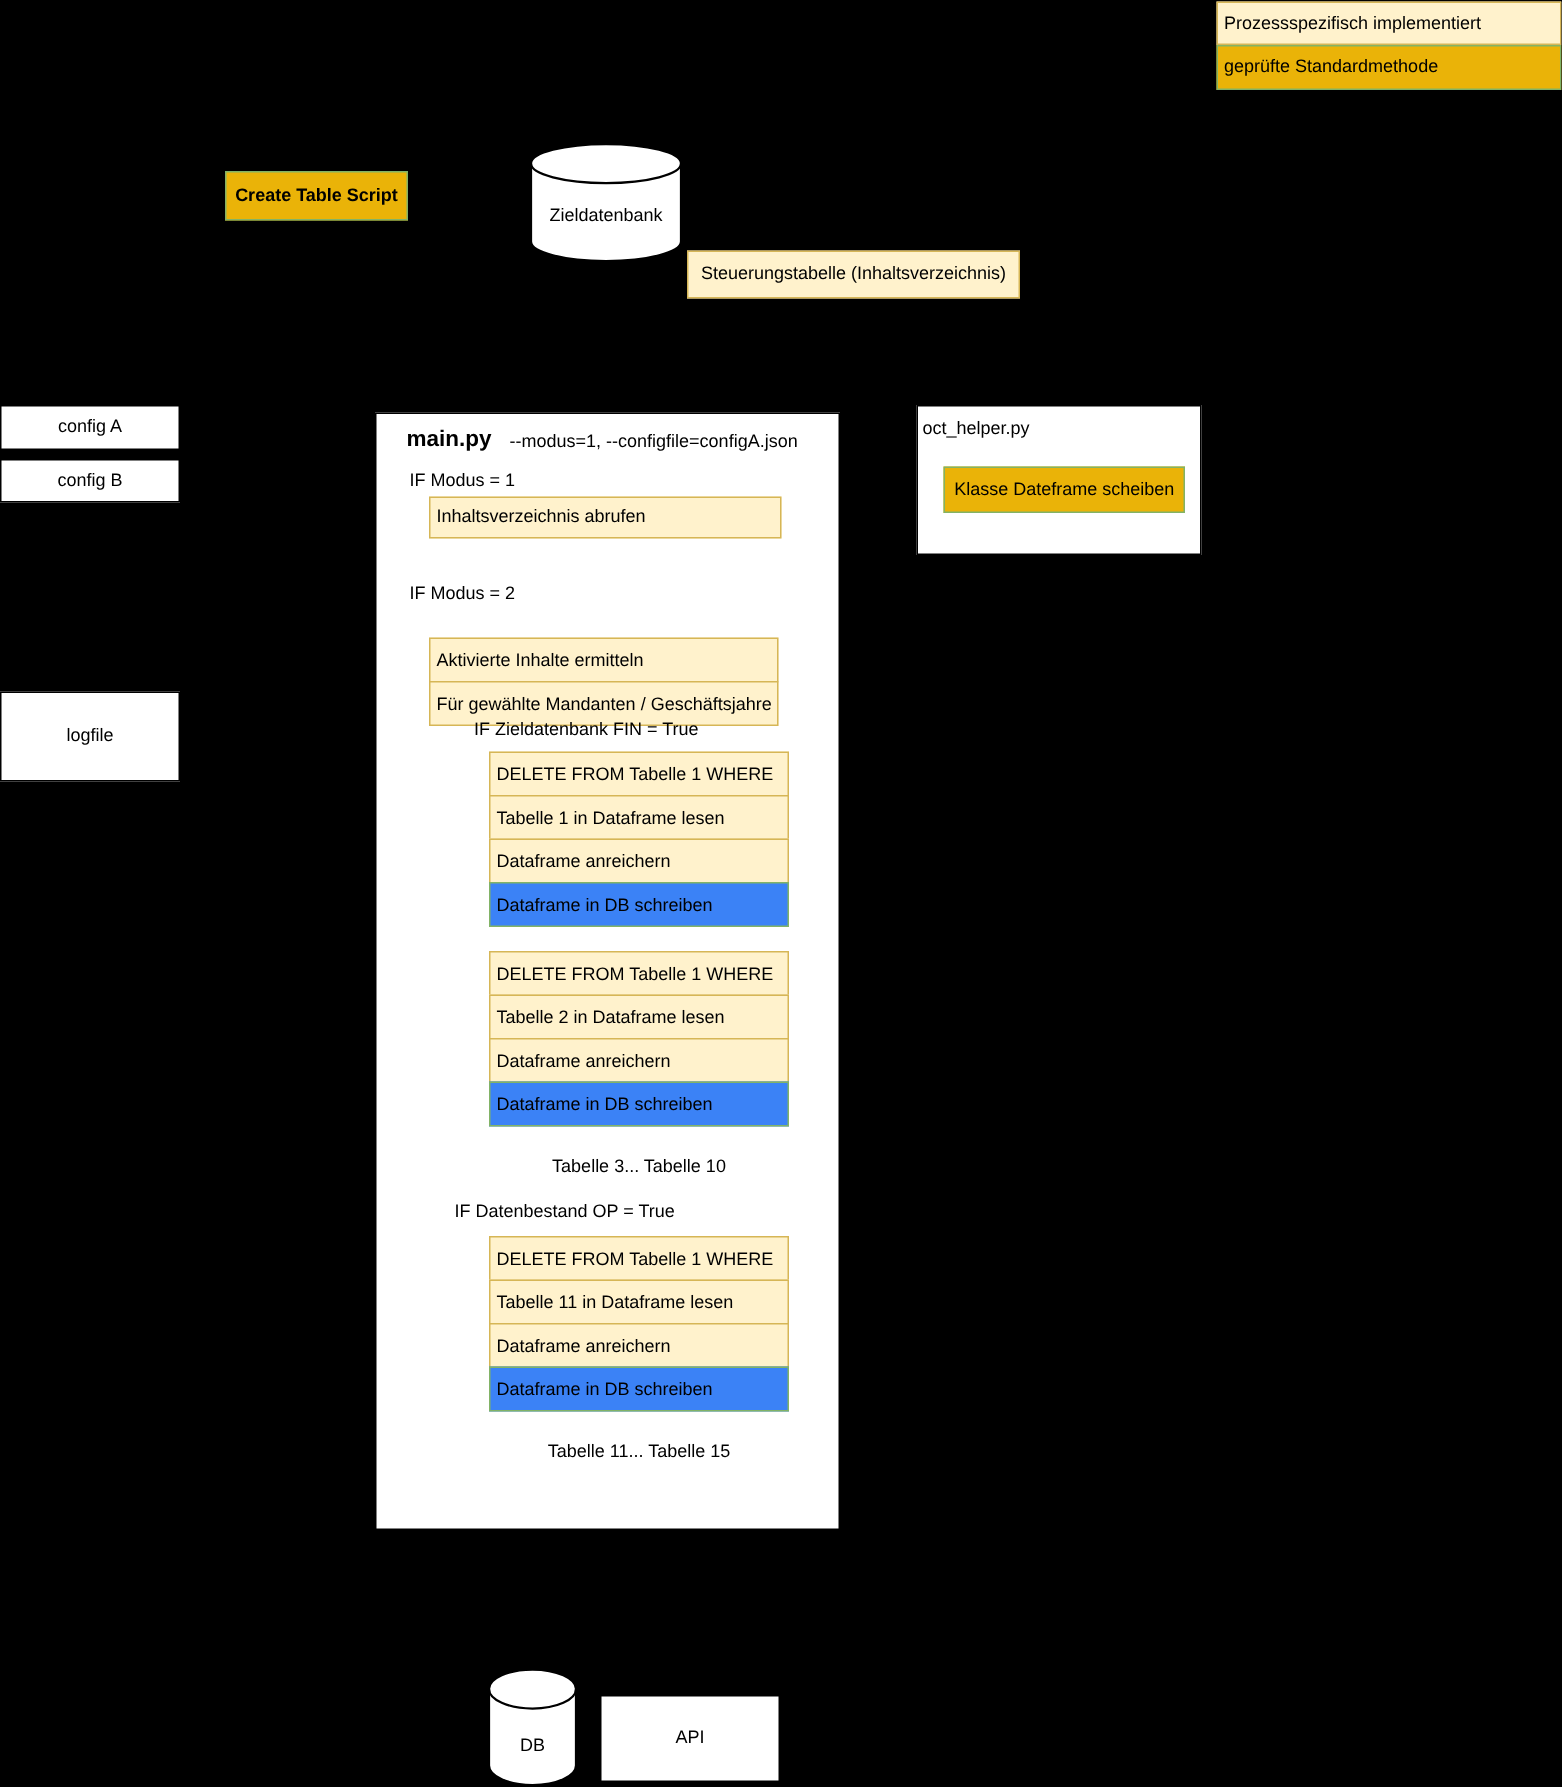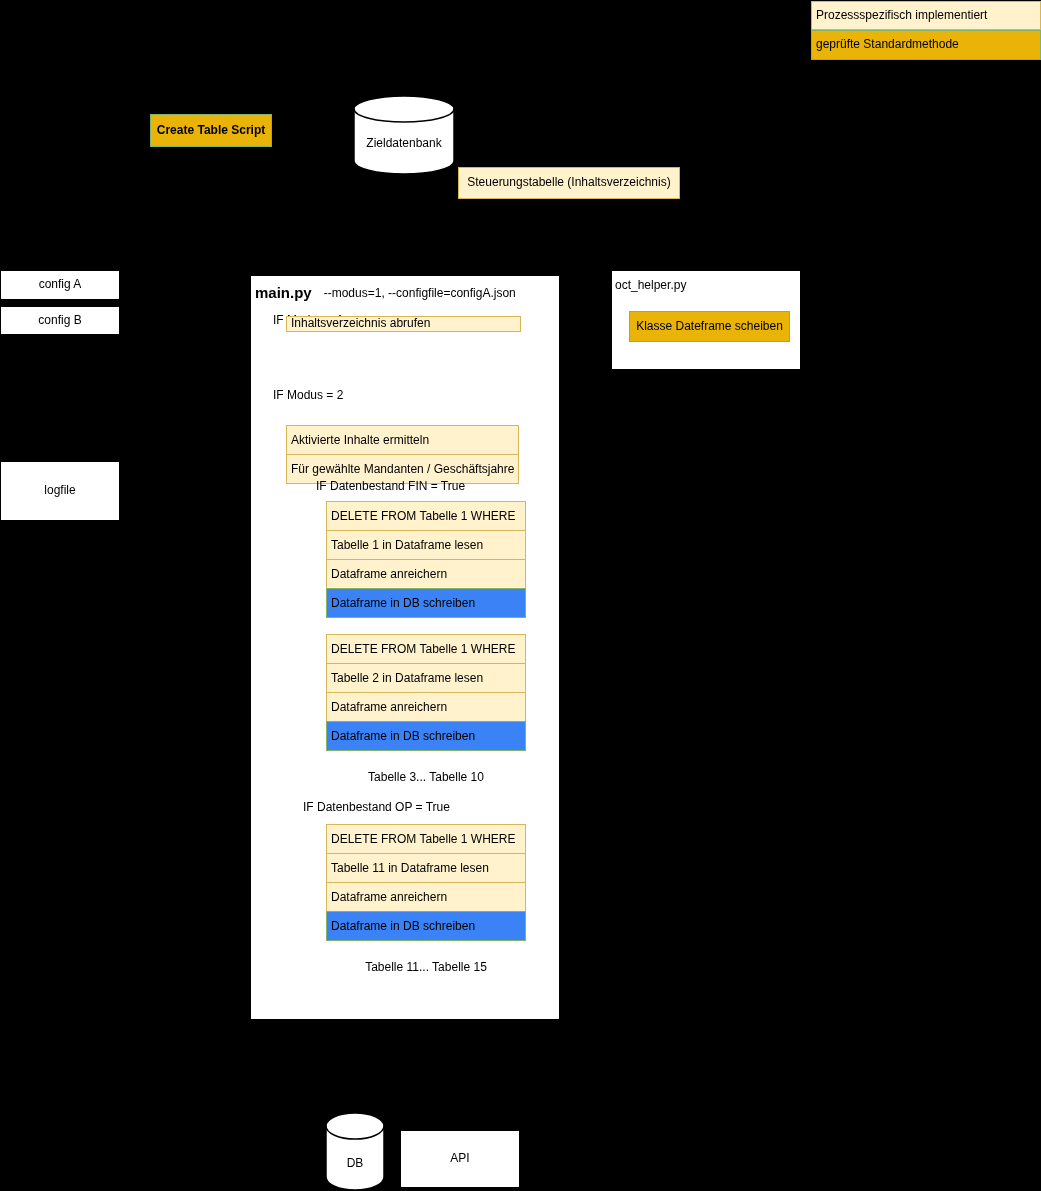--- a/index.html
+++ b/index.html
@@ -27,23 +27,23 @@
   .padl   { padding-left: 4px; }
 
   .panel {
     position: absolute;
     background: #FFFFFF;
     border: 1px solid #000000;
     box-sizing: border-box;
   }
   .panel-title-row {
     position: absolute;
-    left: 4px; top: 8px;
+    left: 20px; top: 8px;
     display: flex;
-    align-items: center;
+    align-items: flex-end;
     gap: 12px;
     white-space: nowrap;
   }
   .panel-title { font-size: 15px; font-weight: bold; }
   .panel-args  { font-size: 12px; }
   .iflabel {
     position: absolute;
     font-size: 12px;
     white-space: nowrap;
   }
@@ -110,36 +110,36 @@
 
 <div class="panel" style="left:250px; top:275px; width:310px; height:745px;">
 
   <div class="panel-title-row">
     <span class="panel-title">main.py</span>
     <span class="panel-args">--modus=1, --configfile=configA.json</span>
   </div>
 
   <div class="iflabel" style="left:22px; top:37px;">IF Modus = 1</div>
 
-  <div class="box yellow padl" style="left:35px; top:40px; width:235px; height:16px;">
+  <div class="box yellow padl" style="left:35px; top:55px; width:235px; height:28px;">
     <span>Inhaltsverzeichnis abrufen</span>
   </div>
 
   <div class="iflabel" style="left:22px; top:112px;">IF Modus = 2</div>
 
   <div class="stack" style="left:35px; top:149px; width:233px;">
     <div class="row">
       <span>Aktivierte Inhalte ermitteln</span>
     </div>
     <div class="row">
       <span>Für gewählte Mandanten / Geschäftsjahre</span>
     </div>
   </div>
 
-  <div class="iflabel" style="left:65px; top:203px;">IF Datenbestand FIN = True</div>
+  <div class="iflabel" style="left:65px; top:203px;">IF Zieldatenbank FIN = True</div>
 
   <div class="stack" style="left:75px; top:225px; width:200px;">
     <div class="row">
       <span>DELETE FROM Tabelle 1 WHERE</span>
     </div>
     <div class="row">
       <span>Tabelle 1 in Dataframe lesen</span>
     </div>
     <div class="row">
       <span>Dataframe anreichern</span>

